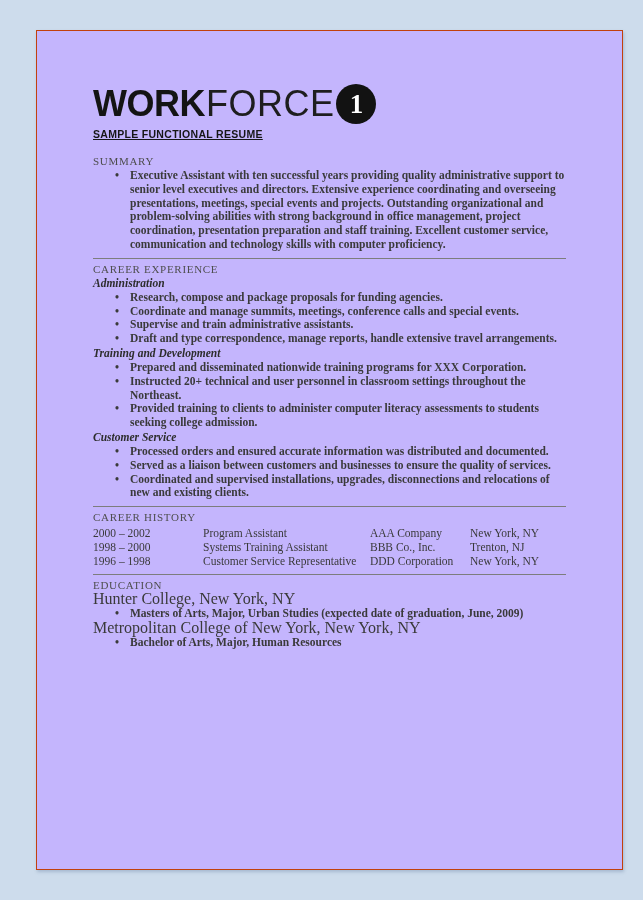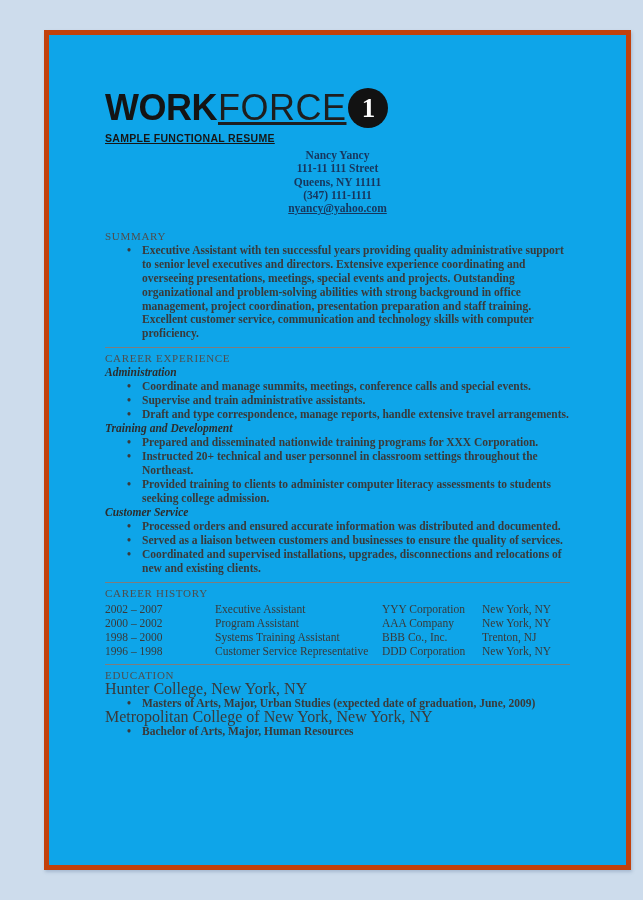--- a/index.html
+++ b/index.html
@@ -6,40 +6,40 @@
   html, body { margin: 0; padding: 0; }
   body {
     width: 643px; height: 900px;
     background: #cddcec;
     font-family: "Liberation Serif", serif;
     position: relative;
     -webkit-font-smoothing: antialiased;
   }
   .page {
     position: absolute;
-    left: 44px; top: 30px;
+    left: 36px; top: 30px;
     width: 587px; height: 840px;
-    background: #0ea5e9;
-    border: 5px solid #c2410c;
+    background: #c4b5fd;
+    border: 1px solid #c2410c;
     box-shadow: 1px 2px 3px rgba(120,145,175,.45);
     padding: 52px 56px 0 56px;
     overflow: hidden;
   }
 
   
   .logo { display: flex; align-items: center; height: 42px; }
   .logo-work {
     font-family: "Liberation Sans", sans-serif;
     font-weight: 800; font-size: 36px; letter-spacing: -0.5px;
     color: #141414;
   }
   .logo-force {
     font-family: "Liberation Sans", sans-serif;
     font-weight: 400; font-size: 36px; letter-spacing: 0.5px;
-    color: #1e1e1e; margin-left: 1px; text-decoration: underline;
+    color: #1e1e1e; margin-left: 1px;
   }
   .logo-badge {
     width: 40px; height: 40px; border-radius: 50%;
     background: #121212; margin-left: 2px;
     display: flex; align-items: center; justify-content: center;
     flex: 0 0 auto;
   }
   .logo-badge span {
     color: #ffffff; font-family: "Liberation Serif", serif;
     font-weight: 700; font-size: 27px; line-height: 1;
@@ -108,42 +108,36 @@
 
   <div class="logo">
     <span class="logo-work">WORK</span>
     <span class="logo-force">FORCE</span>
     <span class="logo-badge">
       <span>1</span>
     </span>
   </div>
   <div class="doc-subtitle">SAMPLE FUNCTIONAL RESUME</div>
 
-  <div class="contact">
-    <div>Nancy Yancy</div>
-    <div>111-11 111 Street</div>
-    <div>Queens, NY 11111</div>
-    <div>(347) 111-1111</div>
-    <div><span class="contact-email">nyancy@yahoo.com</span></div>
-  </div>
 
   <div class="summary-section">
     <div class="sec-heading">SUMMARY</div>
     <ul class="bullets">
       <li>Executive Assistant with ten successful years providing quality administrative support to senior level executives and directors. Extensive experience coordinating and overseeing presentations, meetings, special events and projects. Outstanding organizational and problem-solving abilities with strong background in office management, project coordination, presentation preparation and staff training. Excellent customer service, communication and technology skills with computer proficiency.</li>
     </ul>
   </div>
 
   <hr class="rule">
 
   <div>
     <div class="sec-heading">CAREER EXPERIENCE</div>
 
     <div class="subhead">Administration</div>
     <ul class="bullets">
+      <li>Research, compose and package proposals for funding agencies.</li>
       <li>Coordinate and manage summits, meetings, conference calls and special events.</li>
       <li>Supervise and train administrative assistants.</li>
       <li>Draft and type correspondence, manage reports, handle extensive travel arrangements.</li>
     </ul>
 
     <div class="subhead">Training and Development</div>
     <ul class="bullets">
       <li>Prepared and disseminated nationwide training programs for XXX Corporation.</li>
       <li>Instructed 20+ technical and user personnel in classroom settings throughout the Northeast.</li>
       <li>Provided training to clients to administer computer literacy assessments to students seeking college admission.</li>
@@ -156,26 +150,20 @@
       <li>Coordinated and supervised installations, upgrades, disconnections and relocations of new and existing clients.</li>
     </ul>
   </div>
 
   <hr class="rule">
 
   <div>
     <div class="sec-heading">CAREER HISTORY</div>
     <table class="history-table">
       <tbody>
-          <tr>
-        <td class="col-years">2002 – 2007</td>
-        <td class="col-title">Executive Assistant</td>
-        <td class="col-company">YYY Corporation</td>
-        <td class="col-location">New York, NY</td>
-      </tr>
       <tr>
         <td class="col-years">2000 – 2002</td>
         <td class="col-title">Program Assistant</td>
         <td class="col-company">AAA Company</td>
         <td class="col-location">New York, NY</td>
       </tr>
       <tr>
         <td class="col-years">1998 – 2000</td>
         <td class="col-title">Systems Training Assistant</td>
         <td class="col-company">BBB Co., Inc.</td>

